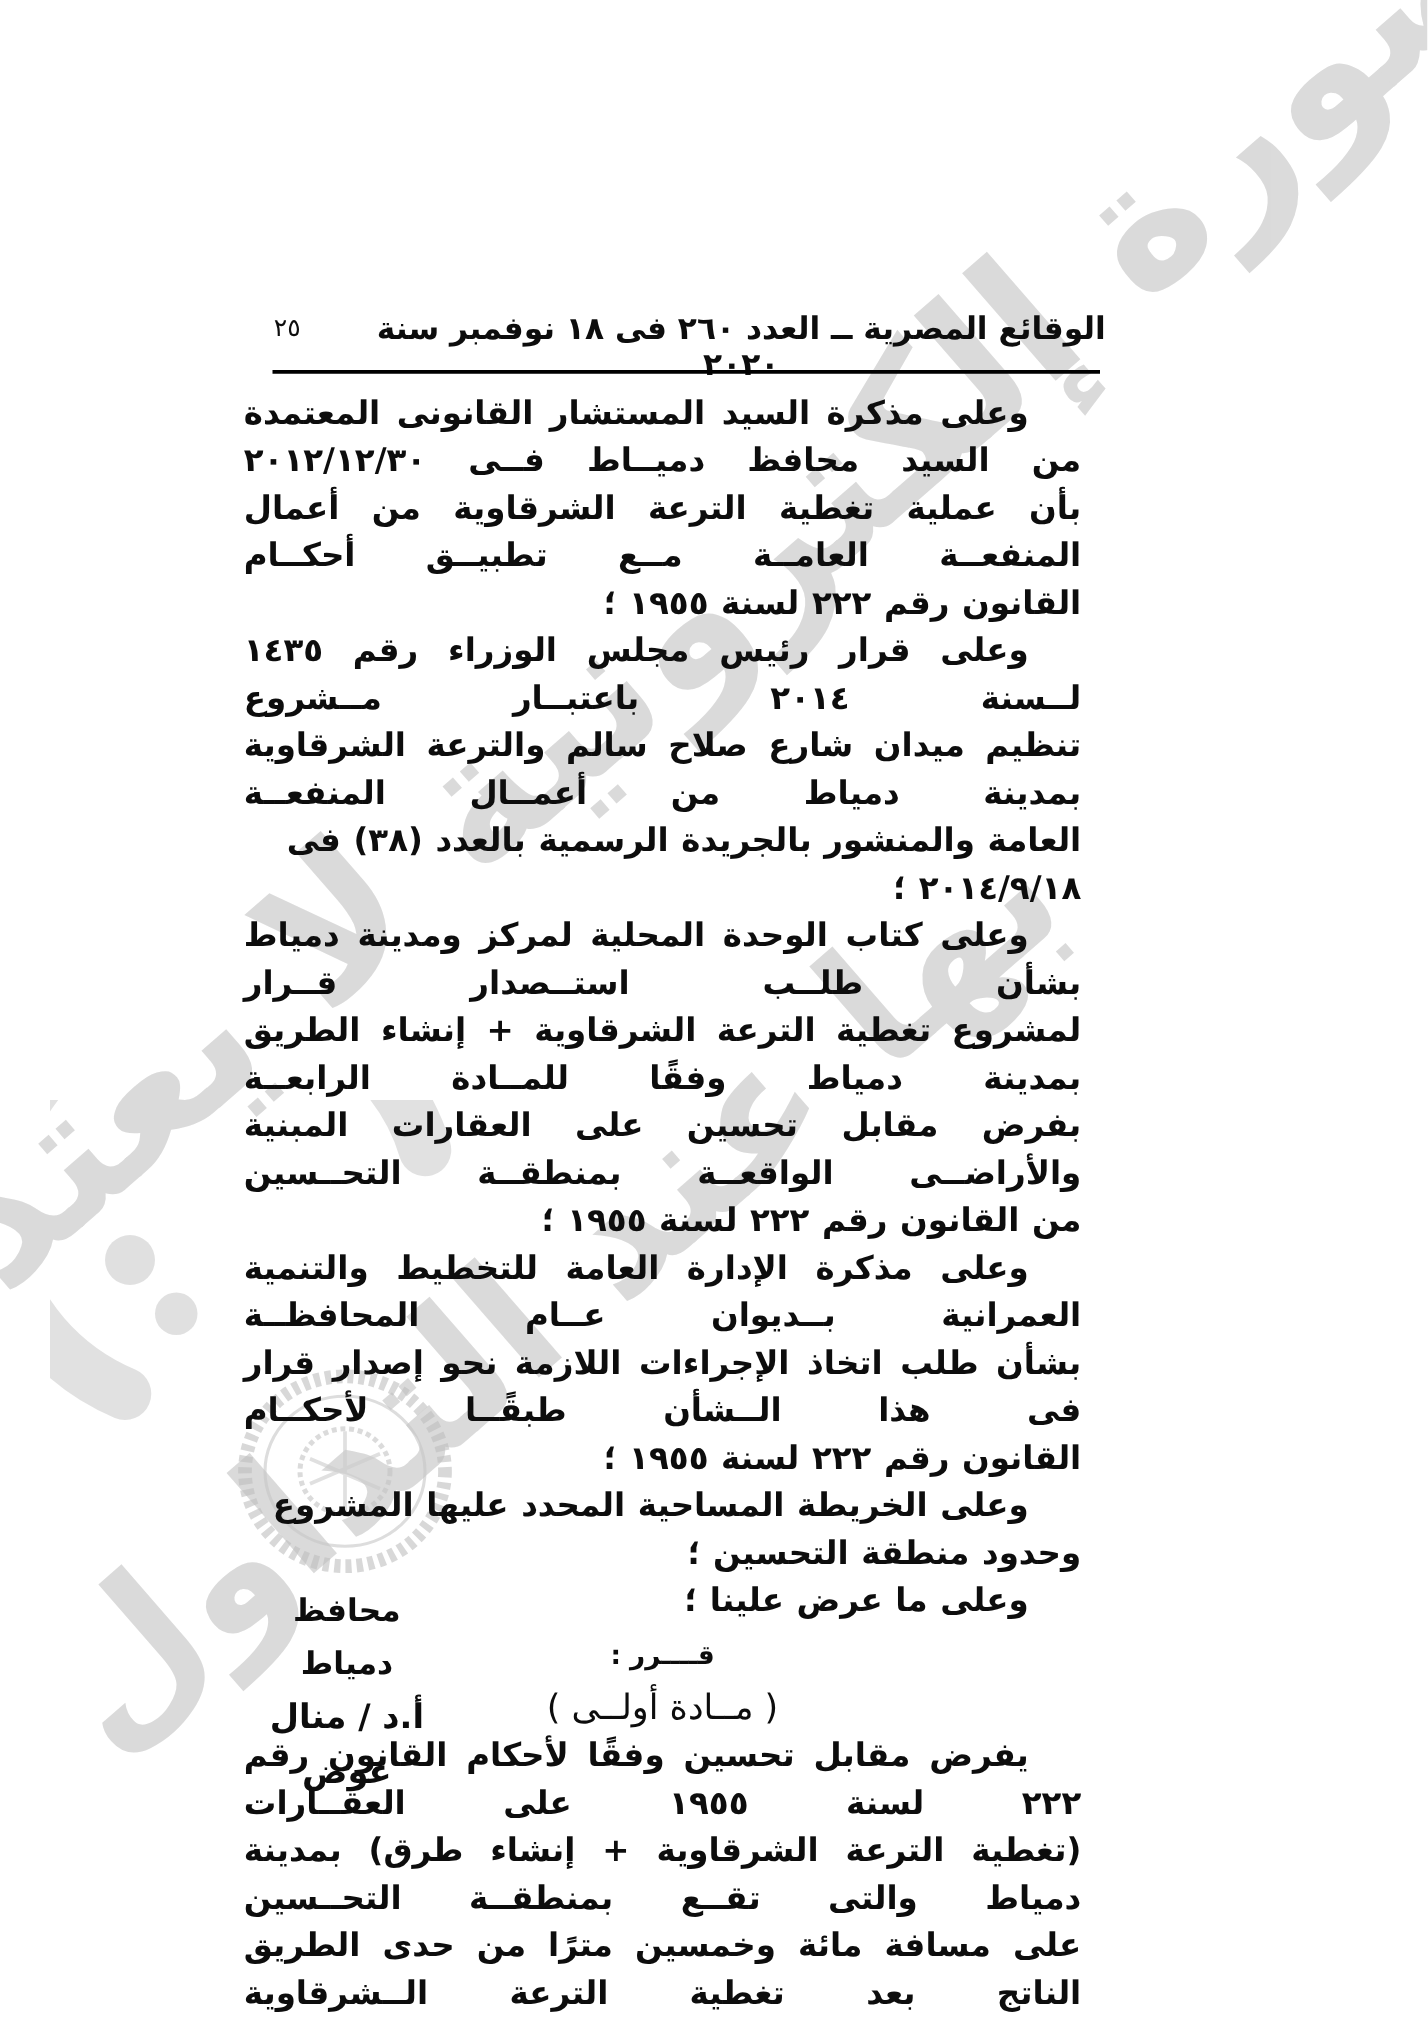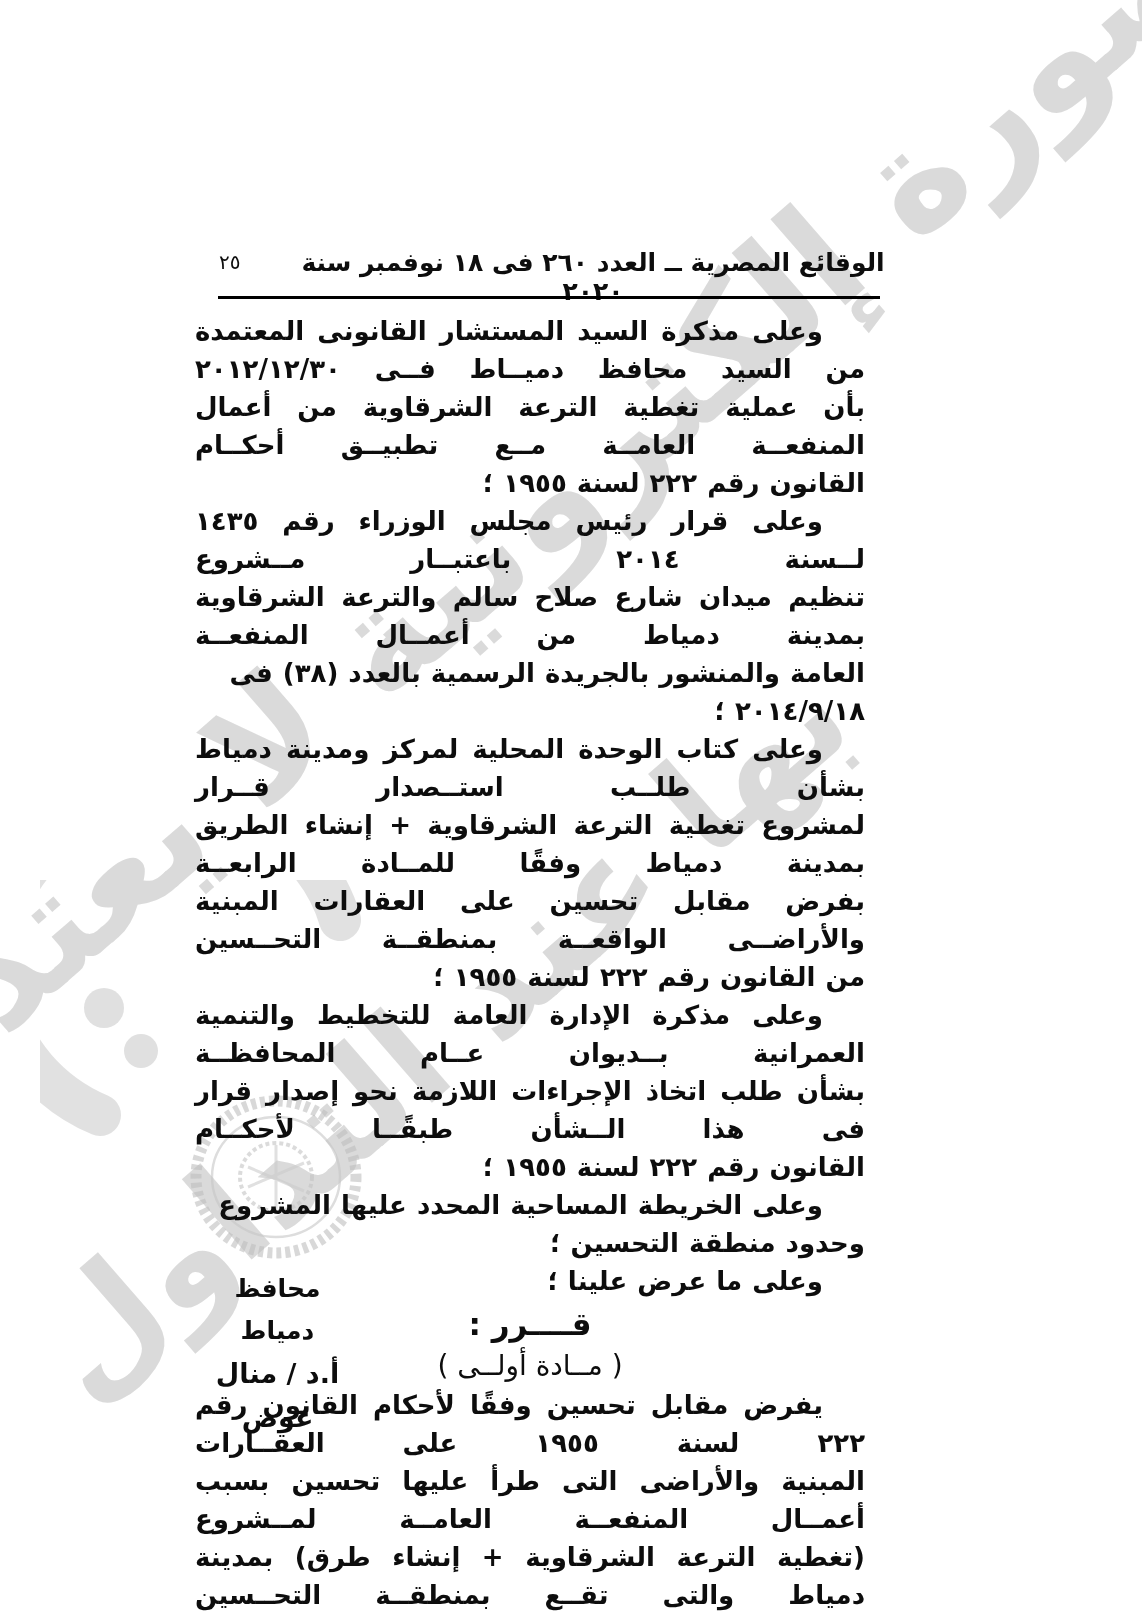--- a/index.html
+++ b/index.html
@@ -74,21 +74,21 @@
     line-height: 38px;
     font-weight: 700;
     text-align: justify;
     text-align-last: justify;
     word-spacing: 1px;
   }
   .line.end { text-align: right; text-align-last: start; }
   .line.indent { text-indent: 42px; }
 
   .h-decree {
-    font-size: 31px; line-height: 44px; margin-top: 2px;
+    font-size: 21px; line-height: 44px; margin-top: 2px;
     font-weight: 700; text-align: center; text-align-last: center;
     letter-spacing: 1px;
   }
   .h-article {
     font-size: 28px; line-height: 40px;
     font-weight: 400; text-align: right; text-align-last: center;
   }
 
   
   .signature {
@@ -160,21 +160,20 @@
     <div>
       <div class="line end indent">وعلى ما عرض علينا ؛</div>
     </div>
 
     <div class="h-decree">قــــرر :</div>
 
     <div class="h-article">( مــادة أولــى )</div>
 
     <div>
       <div class="line indent">يفرض مقابل تحسين وفقًا لأحكام القانون رقم ٢٢٢ لسنة ١٩٥٥ على العقــارات</div>
-      <div class="line">المبنية والأراضى التى طرأ عليها تحسين بسبب أعمــال المنفعــة العامــة لمــشروع</div>
       <div class="line">(تغطية الترعة الشرقاوية + إنشاء طرق) بمدينة دمياط والتى تقــع بمنطقــة التحــسين</div>
       <div class="line">على مسافة مائة وخمسين مترًا من حدى الطريق الناتج بعد تغطية الترعة الــشرقاوية</div>
 
     </div>
 
   </div>
 
   <div class="signature">
     <div class="sig-title">محافظ دمياط</div>
     <div class="sig-name">أ.د / منال عوض</div>

